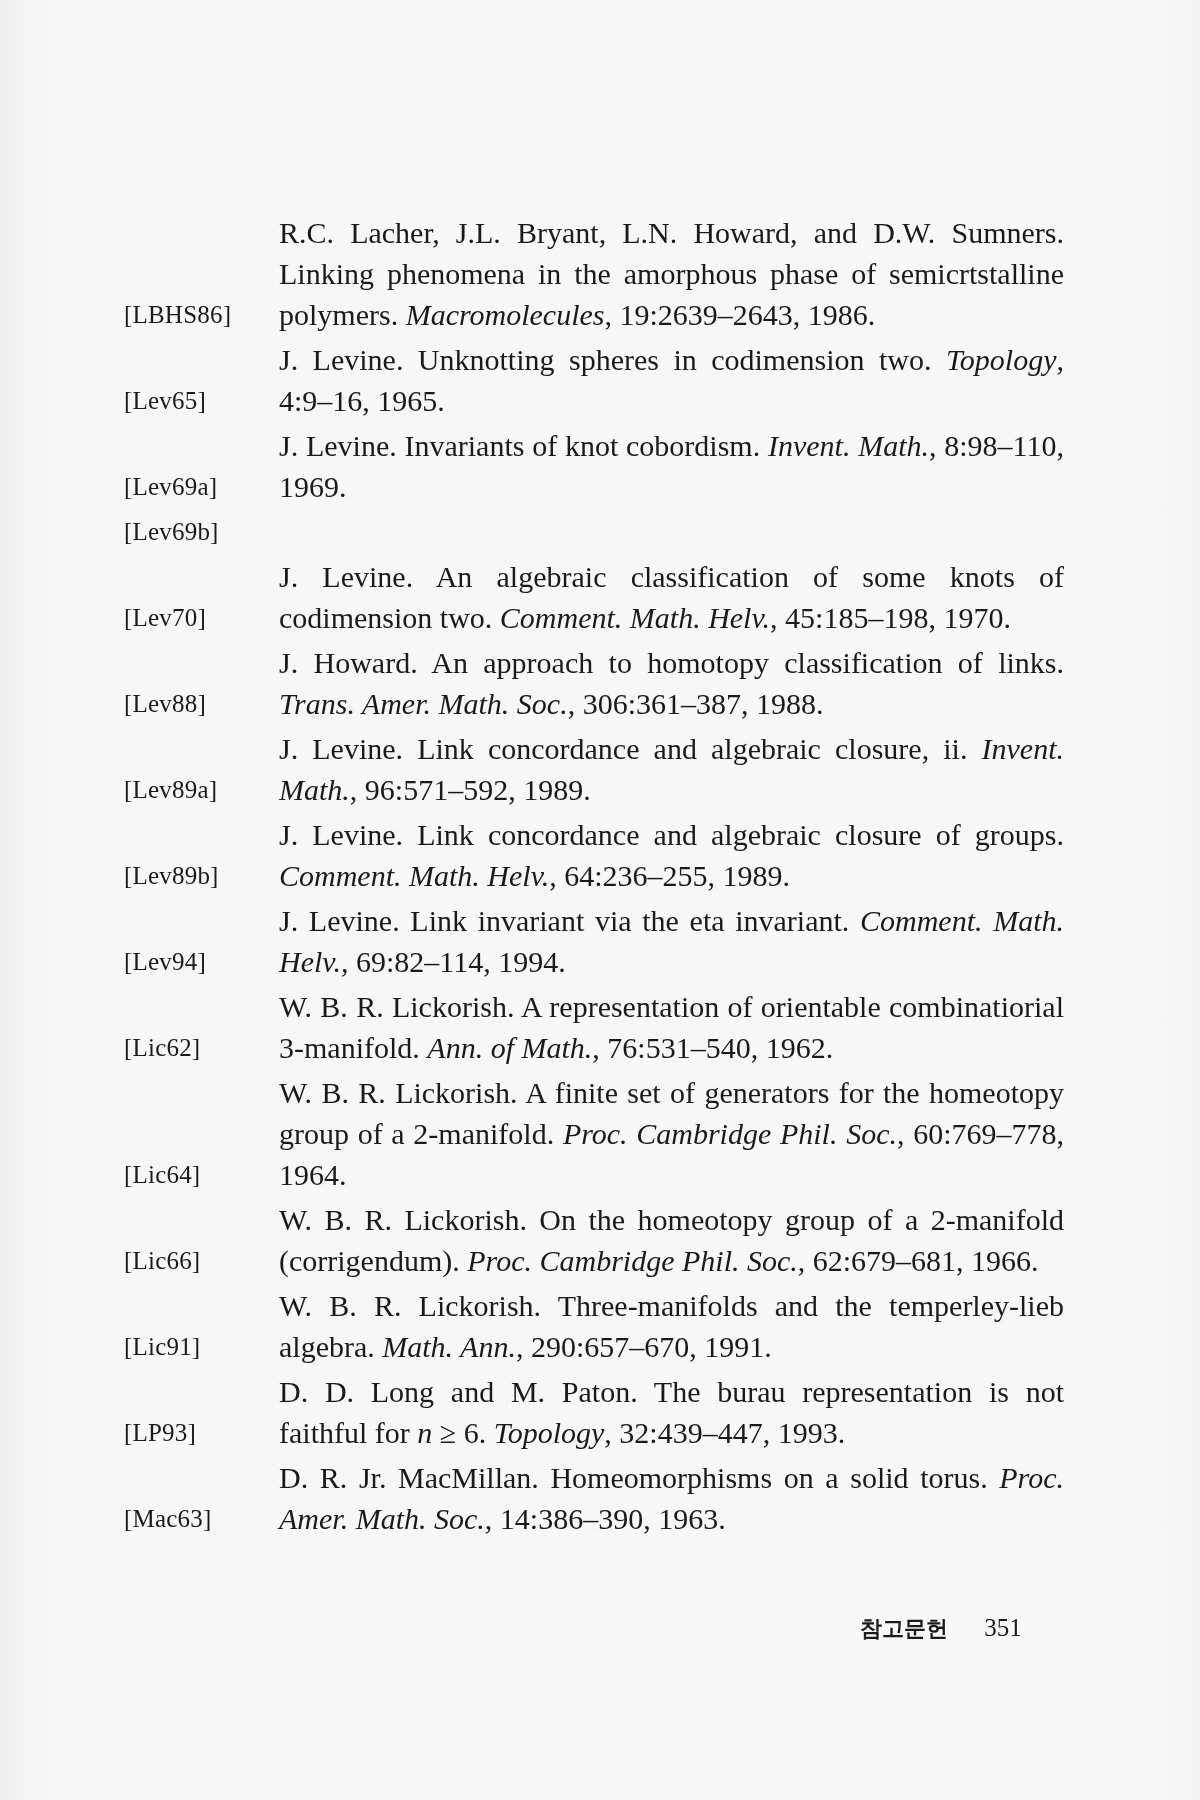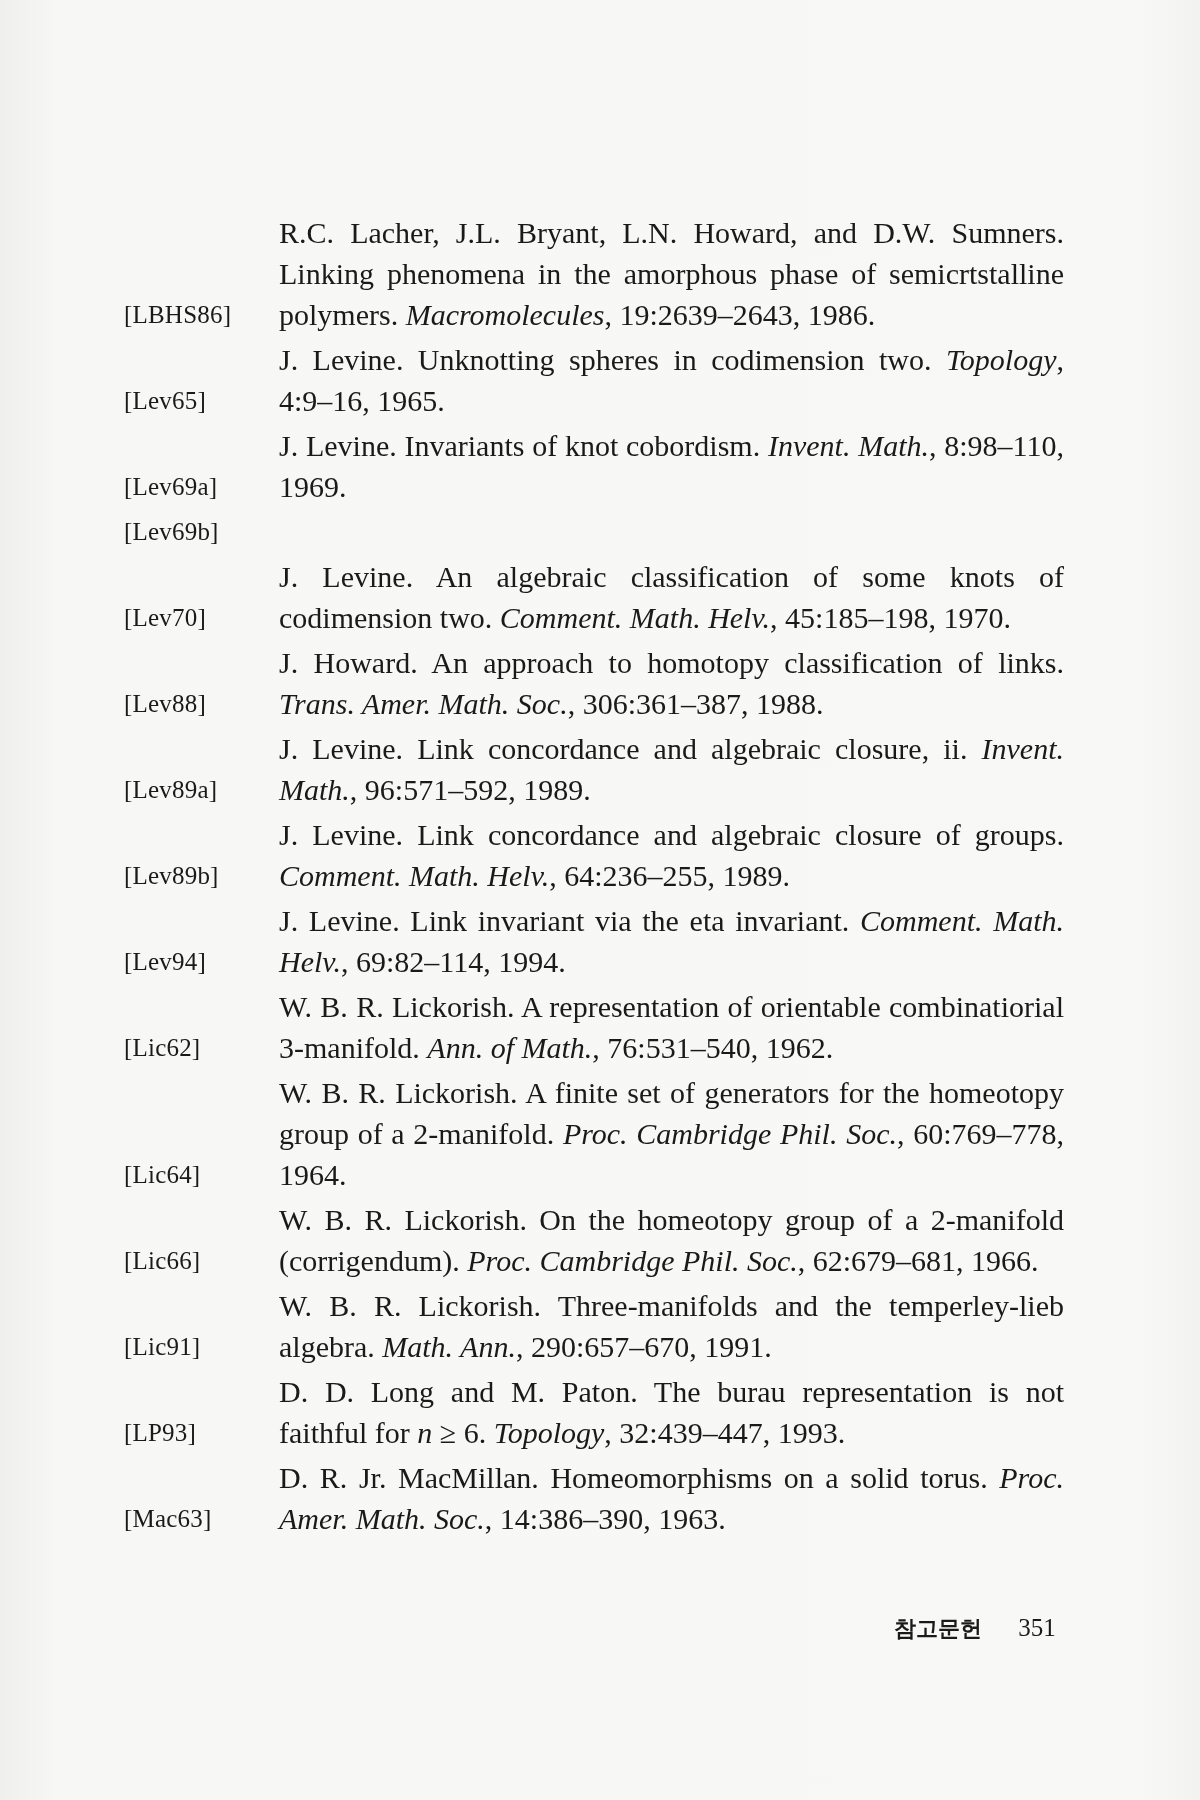--- a/index.html
+++ b/index.html
@@ -38,21 +38,20 @@
     font-size: 30px;
     line-height: 41px;
     text-align: justify;
   }
   .ref-body i { font-style: italic; }
   .footer {
     position: absolute;
     top: 1614px;
     left: 860px;
     font-size: 25px;
-    margin-left: 34px;
   }
   .footer .title {
     font-family: "DejaVu Sans", sans-serif;
     font-weight: bold;
     font-size: 22px;
     margin-right: 30px;
   }
 </style>
 </head>
 <body>

